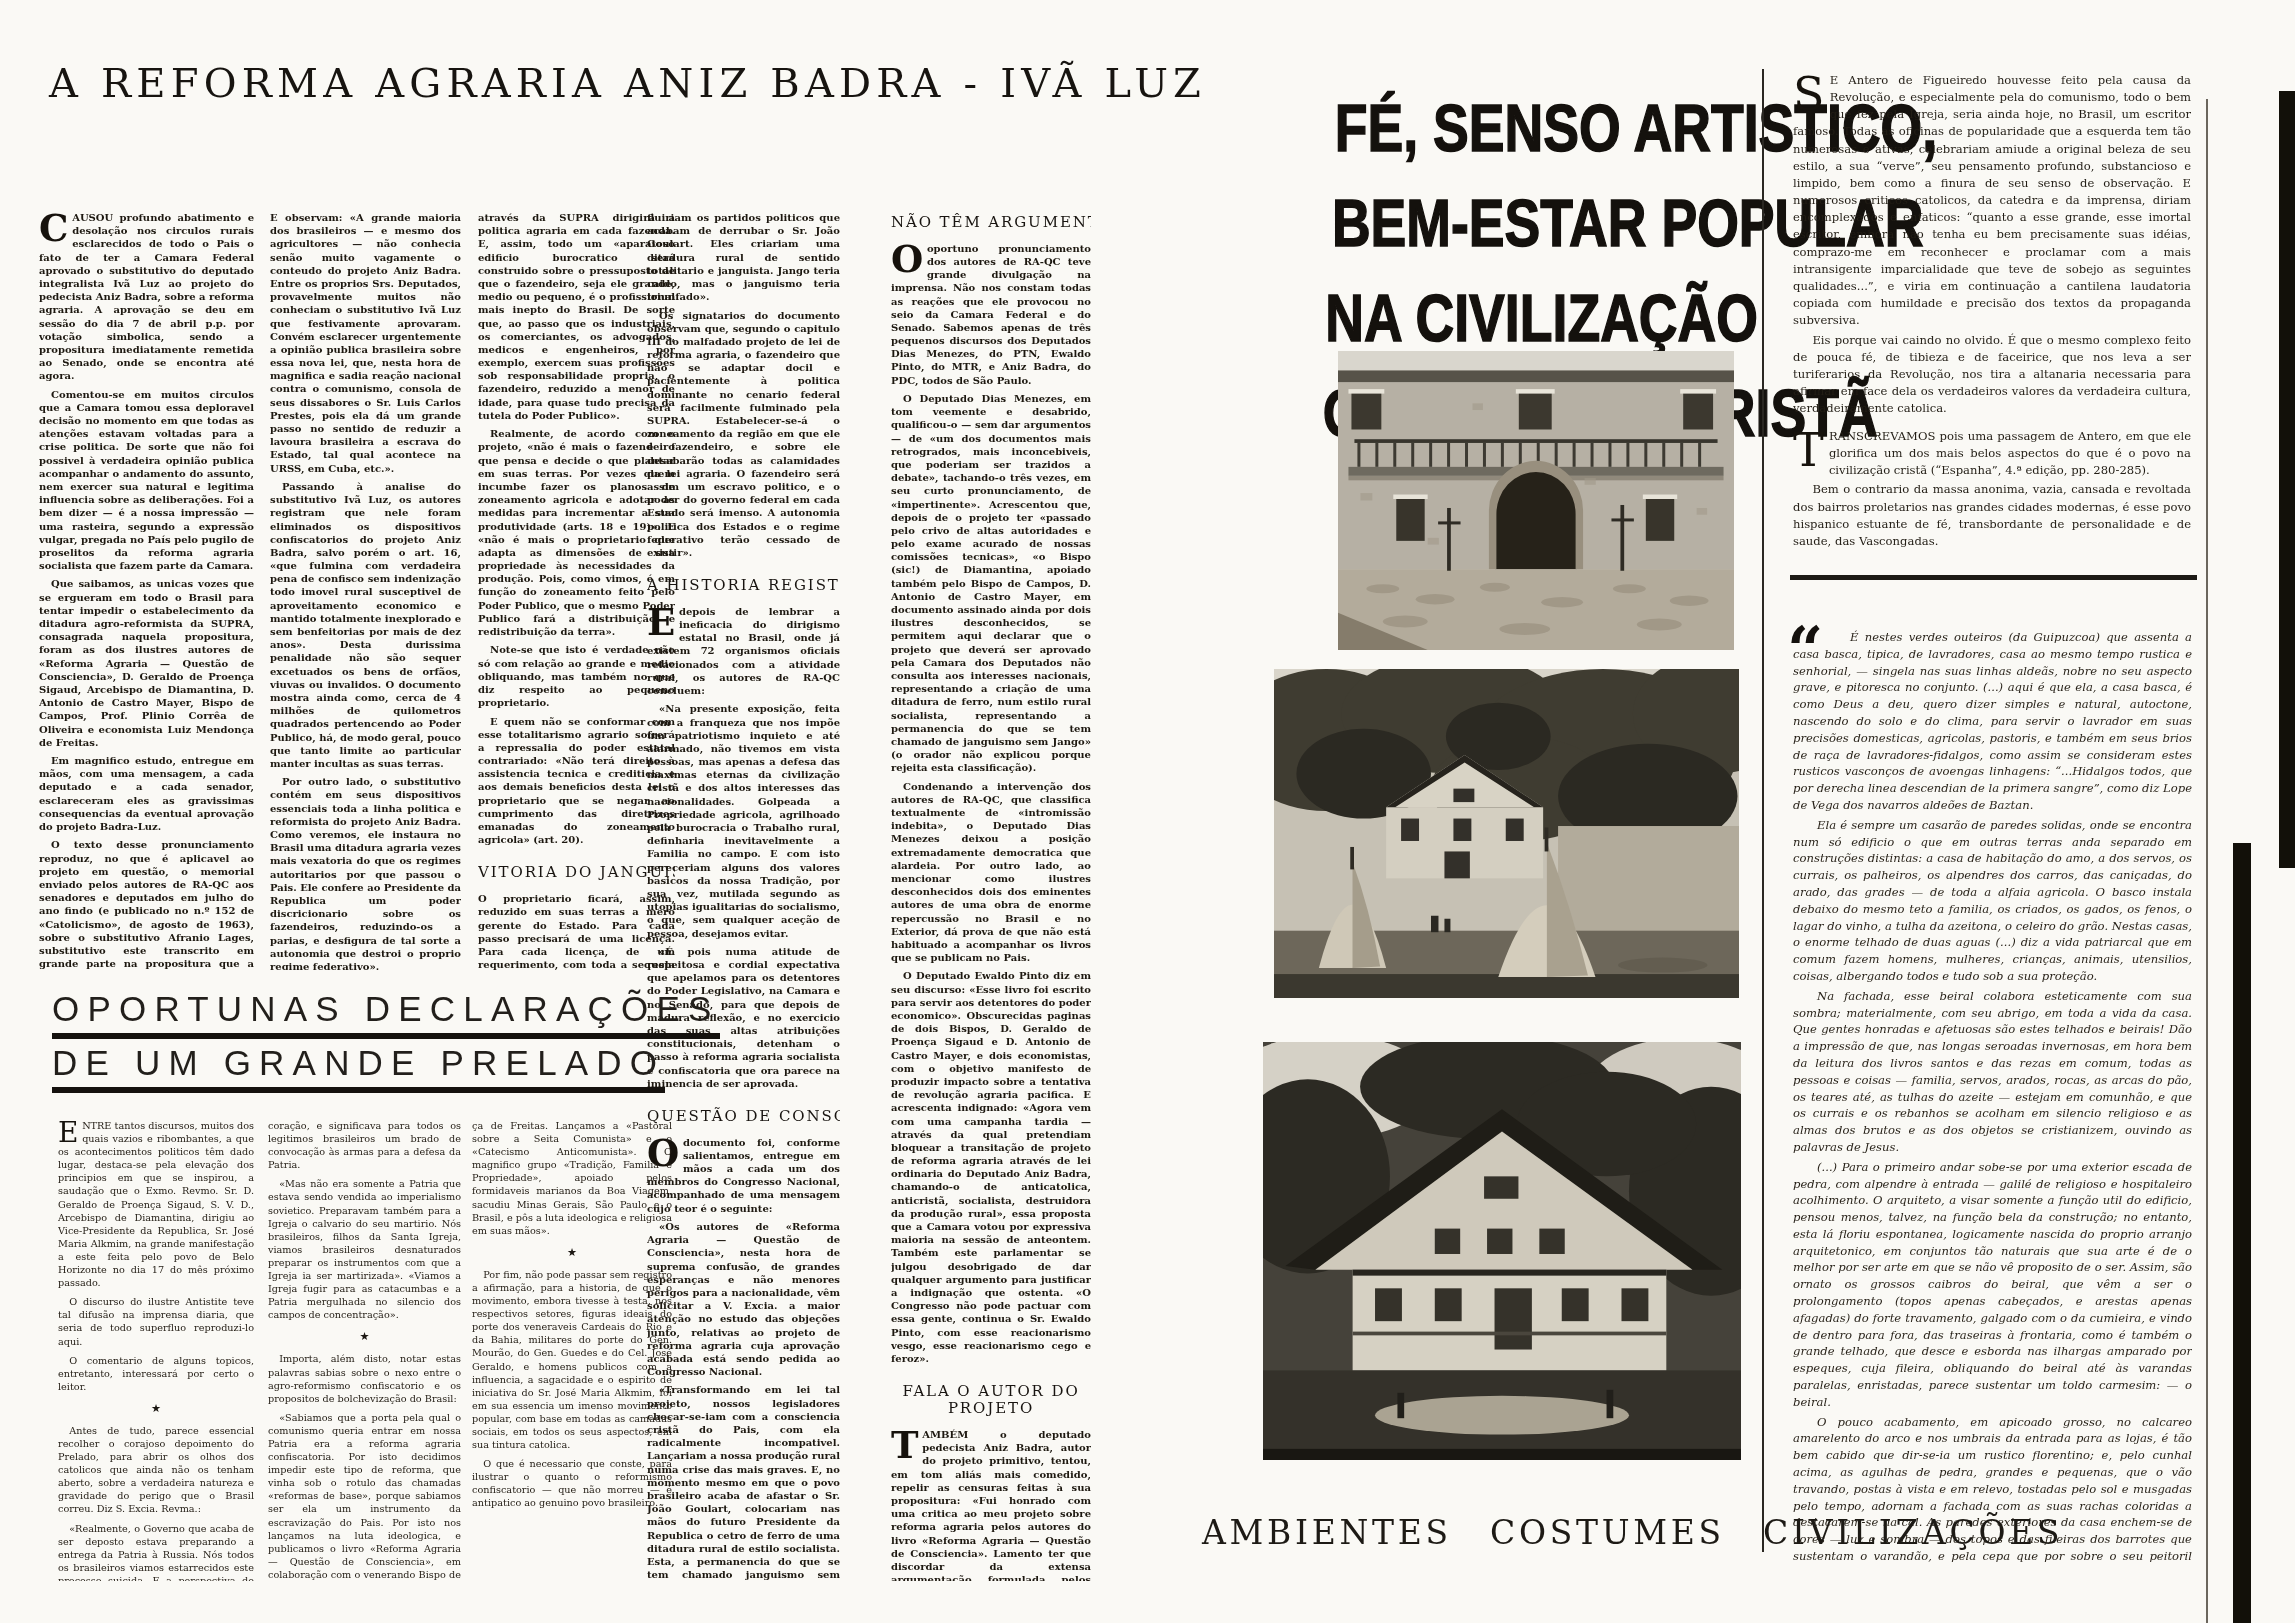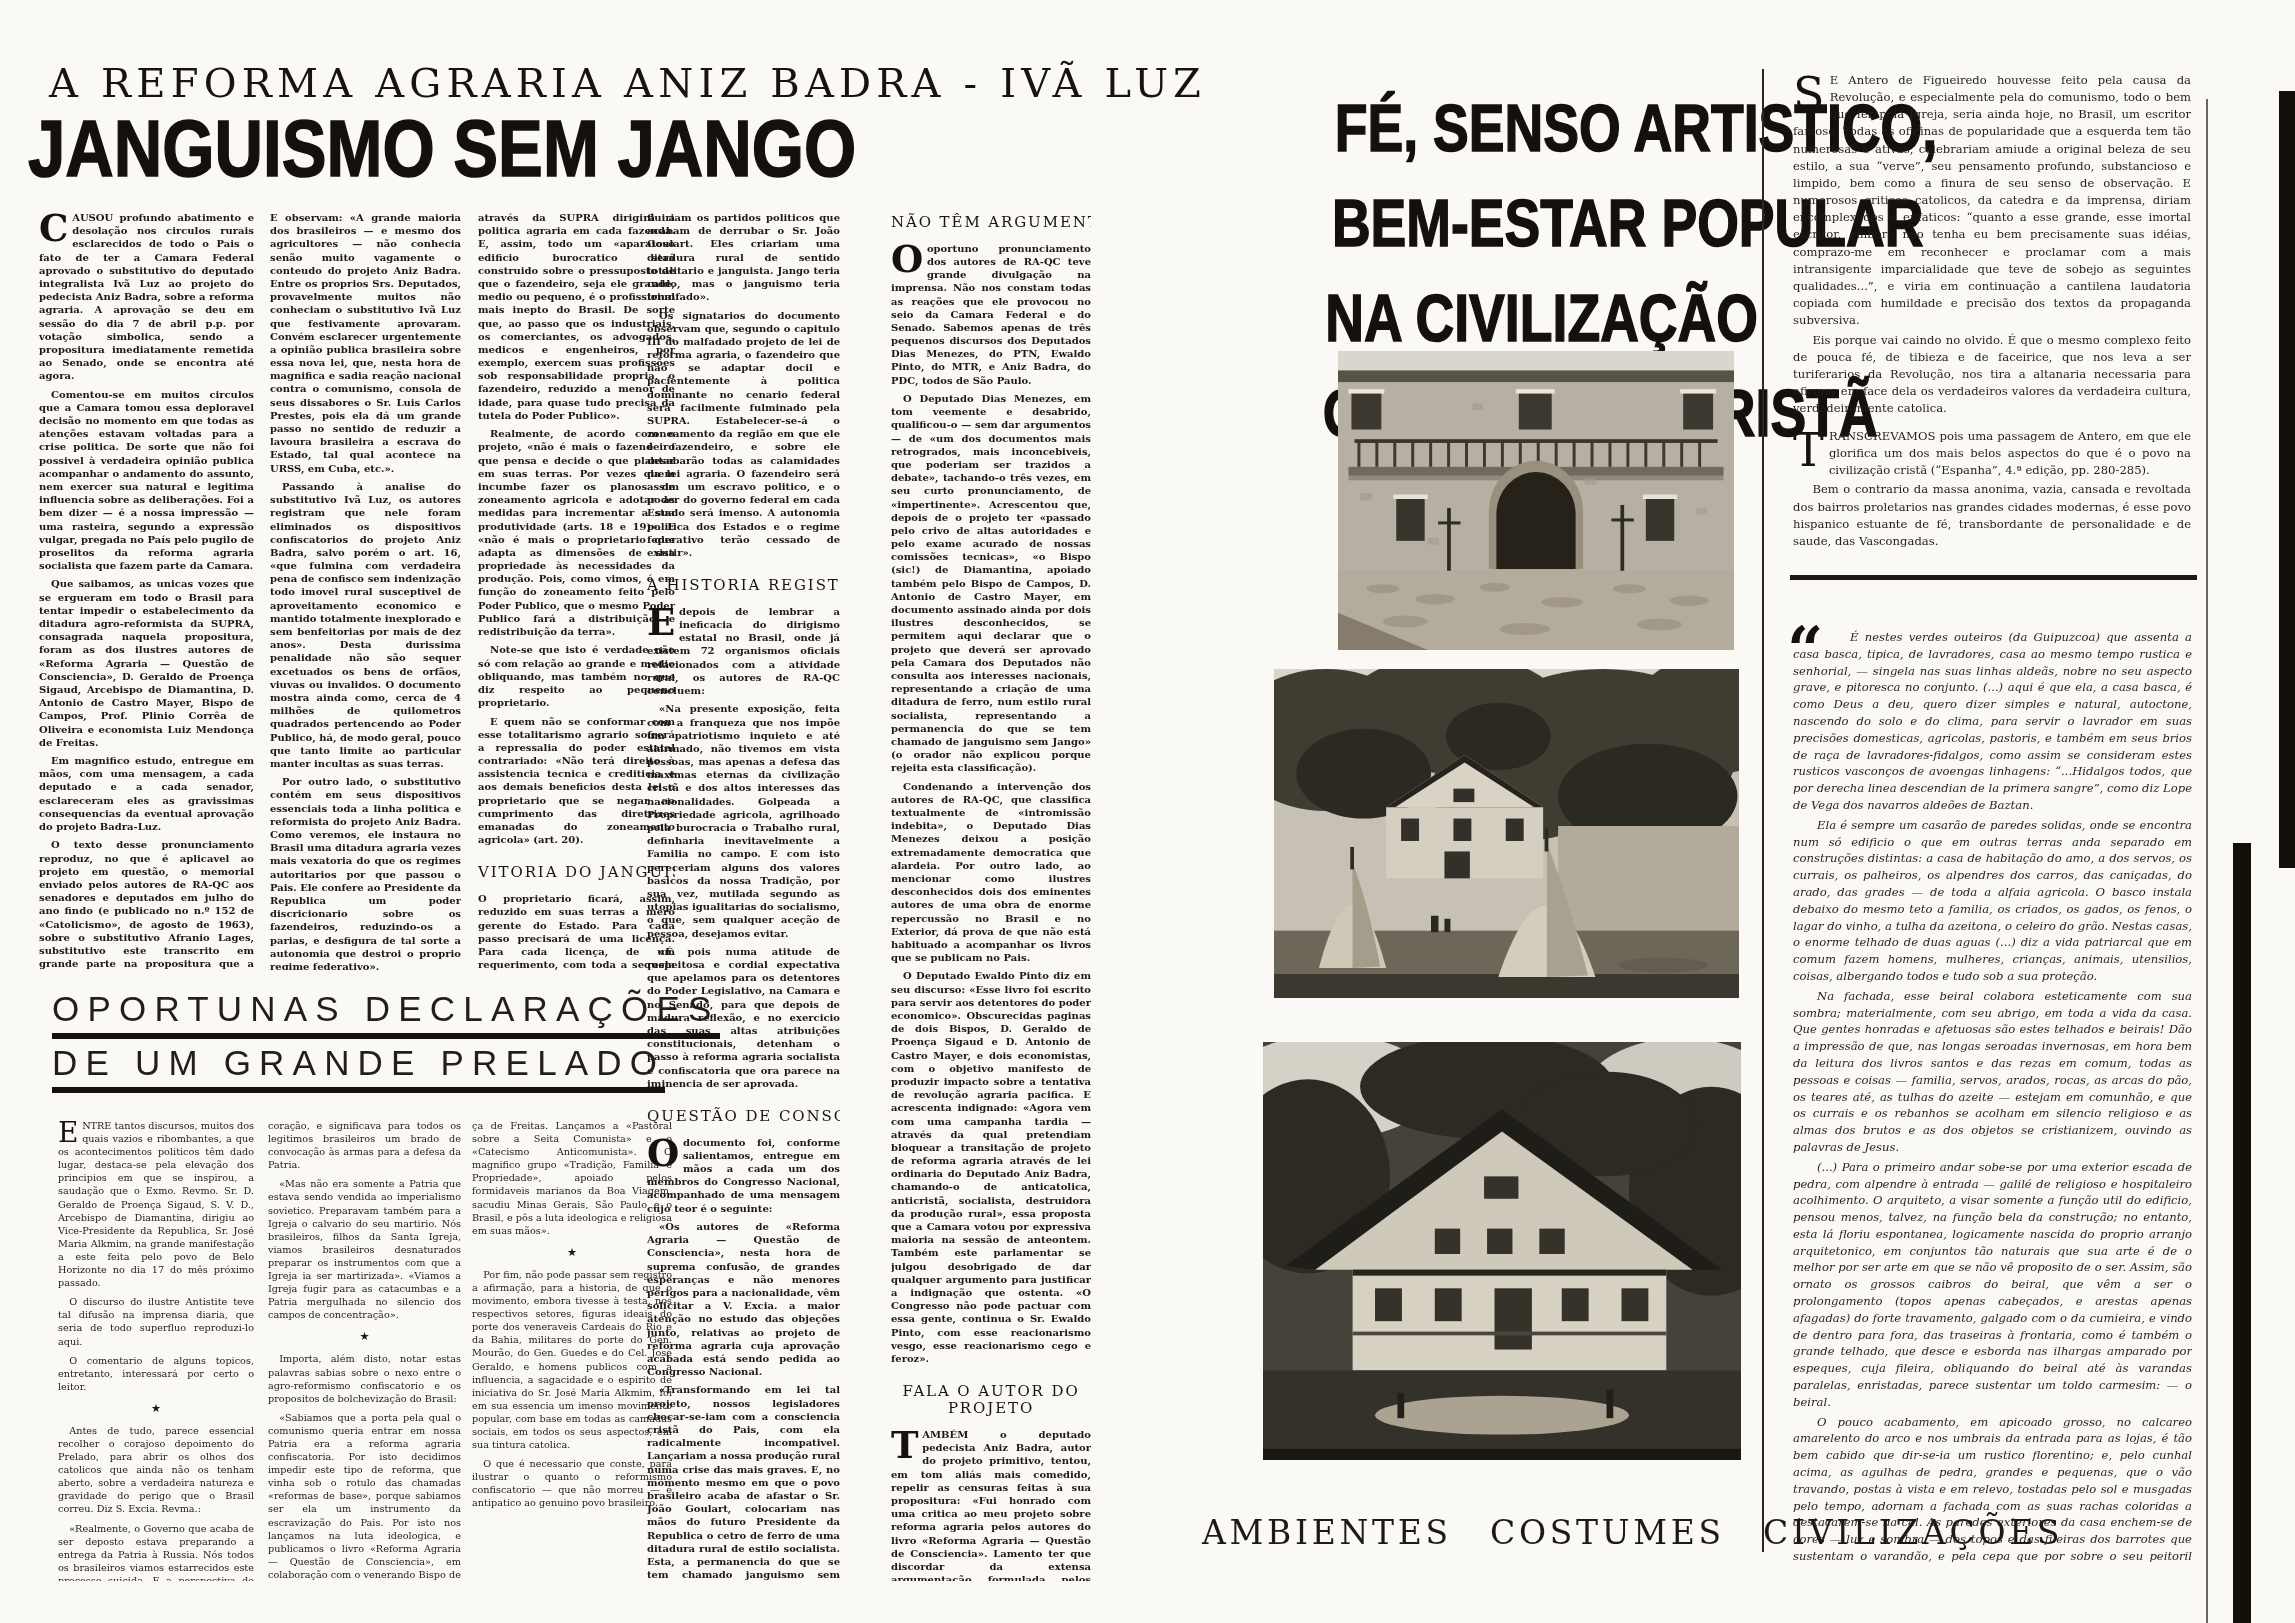--- a/index.html
+++ b/index.html
@@ -63,21 +63,20 @@
   .edge-a{left:2279px;top:91px;width:16.4px;height:777px;background:#121009;}
   .edge-b{left:2233px;top:843px;width:18px;height:781px;background:#121009;}
   .edge-line{left:2206px;top:99px;width:1.5px;height:1525px;background:#6b665d;}
 </style>
 </head>
 <body>
 
 <div class="canvas">
 
   <div class="abs kicker">A REFORMA AGRARIA ANIZ BADRA - IVÃ LUZ</div>
-  <h1 class="abs mainhead"><span class="squeeze">JANGUISMO SEM JANGO</span></h1>
 
   <div class="col" style="left:39px;top:211px;width:215px;height:759px">
     <p class="b first"><span class="dc big">C</span><span>AUSOU profundo abatimento e desolação nos circulos rurais esclarecidos de todo o Pais o fato de ter a Camara Federal aprovado o substitutivo do deputado integralista Ivã Luz ao projeto do pedecista Aniz Badra, sobre a reforma agraria. A aprovação se deu em sessão do dia 7 de abril p.p. por votação simbolica, sendo a propositura imediatamente remetida ao Senado, onde se encontra até agora.</span></p>
     <p class="b">Comentou-se em muitos circulos que a Camara tomou essa deploravel decisão no momento em que todas as atenções estavam voltadas para a crise politica. De sorte que não foi possivel à verdadeira opinião publica acompanhar o andamento do assunto, nem exercer sua natural e legitima influencia sobre as deliberações. Foi a bem dizer — é a nossa impressão — uma rasteira, segundo a expressão vulgar, pregada no País pelo pugilo de proselitos da reforma agraria socialista que fazem parte da Camara.</p>
     <p class="b">Que saibamos, as unicas vozes que se ergueram em todo o Brasil para tentar impedir o estabelecimento da ditadura agro-reformista da SUPRA, consagrada naquela propositura, foram as dos ilustres autores de «Reforma Agraria — Questão de Consciencia», D. Geraldo de Proença Sigaud, Arcebispo de Diamantina, D. Antonio de Castro Mayer, Bispo de Campos, Prof. Plinio Corrêa de Oliveira e economista Luiz Mendonça de Freitas.</p>
     <p class="b">Em magnifico estudo, entregue em mãos, com uma mensagem, a cada deputado e a cada senador, esclareceram eles as gravissimas consequencias da eventual aprovação do projeto Badra-Luz.</p>
     <p class="b">O texto desse pronunciamento reproduz, no que é aplicavel ao projeto em questão, o memorial enviado pelos autores de RA-QC aos senadores e deputados em julho do ano findo (e publicado no n.º 152 de «Catolicismo», de agosto de 1963), sobre o substitutivo Afranio Lages, substitutivo este transcrito em grande parte na propositura que a Camara vem de aprovar.</p>
 
   </div>
 

